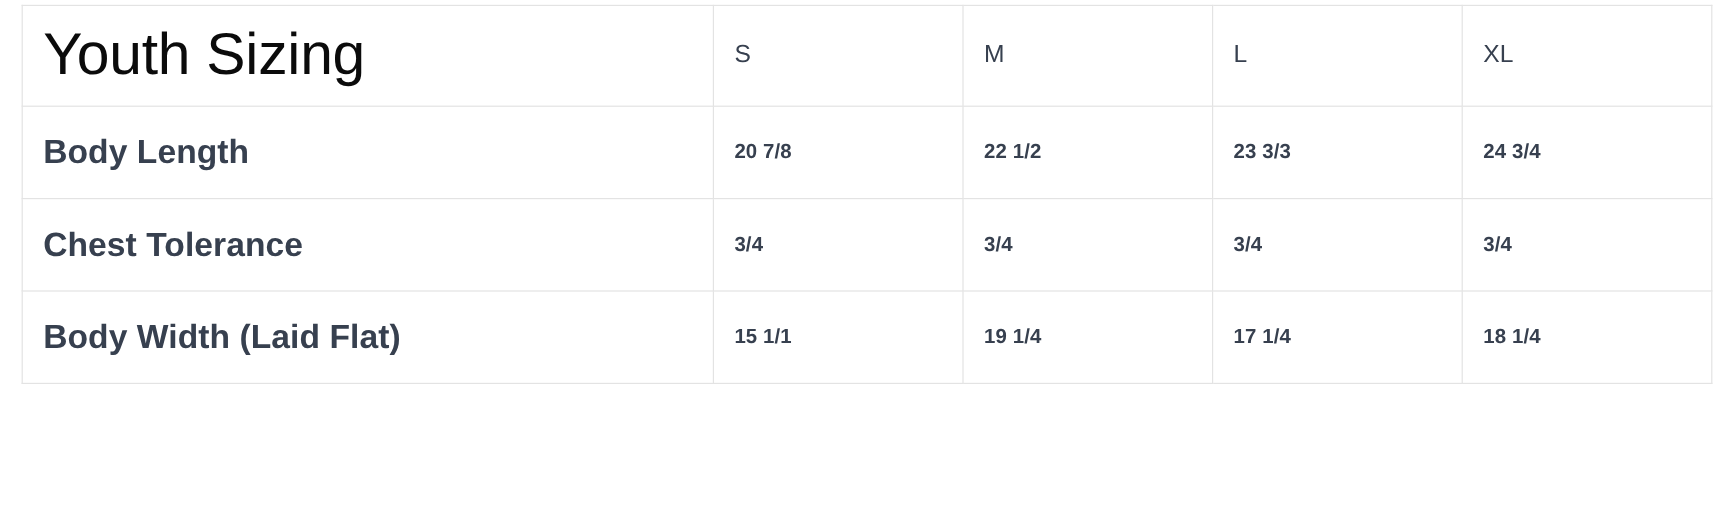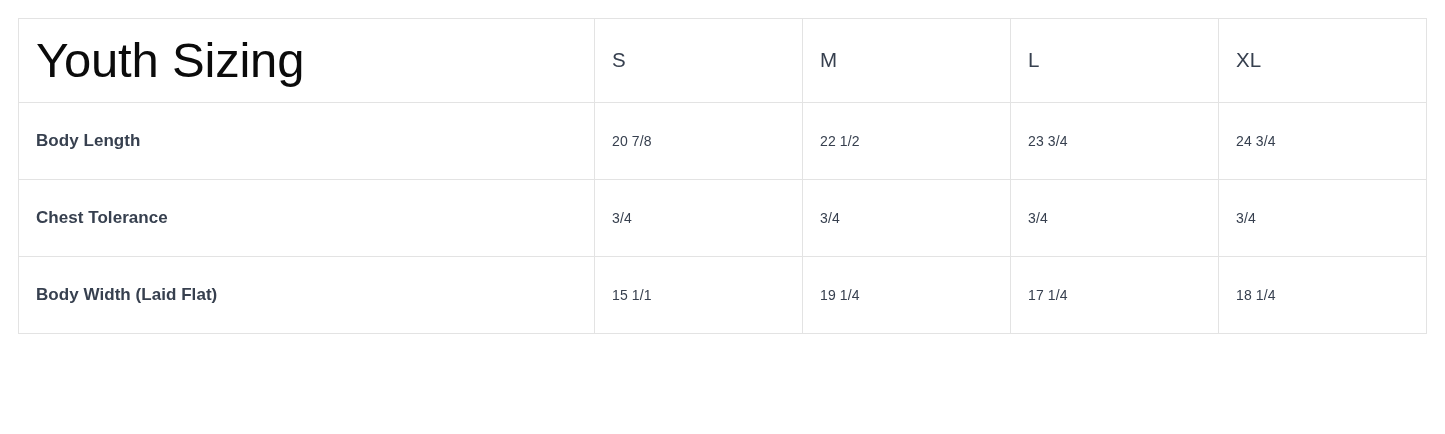--- a/index.html
+++ b/index.html
@@ -21,21 +21,21 @@
     width: 1445px;
     height: 434px;
     background: #ffffff;
     box-sizing: border-box;
   }
 
   
   .table-wrap {
     position: absolute;
     left: 18px;
-    top: 18px;
+    top: 4px;
     width: 1408px;
   }
 
   table.size-table {
     border-collapse: collapse;
     table-layout: fixed;
     width: 1408px;
     background: #ffffff;
   }
 
@@ -75,30 +75,30 @@
     font-weight: 400;
     line-height: 1.3;
     color: #37404f;
     letter-spacing: 0.1px;
   }
 
   
   table.size-table tbody tr { height: 77px; }
 
   td.row-label {
-    font-size: 17px;
+    font-size: 28px;
     font-weight: 700;
     line-height: 1.35;
     color: #37404f;
     letter-spacing: 0.05px;
   }
 
   td.measure {
-    font-size: 14px;
-    font-weight: 400;
+    font-size: 17px;
+    font-weight: 700;
     line-height: 1.35;
     color: #37404f;
     letter-spacing: 0.1px;
   }
 </style>
 </head>
 <body>
 
 <div class="sheet">
 
@@ -122,21 +122,21 @@
           <th class="size-head">L</th>
           <th class="size-head">XL</th>
         </tr>
       </thead>
 
       <tbody>
         <tr>
           <td class="row-label">Body Length</td>
           <td class="measure">20 7/8</td>
           <td class="measure">22 1/2</td>
-          <td class="measure">23 3/4</td>
+          <td class="measure">23 3/3</td>
           <td class="measure">24 3/4</td>
         </tr>
 
 
         <tr>
           <td class="row-label">Chest Tolerance</td>
           <td class="measure">3/4</td>
           <td class="measure">3/4</td>
           <td class="measure">3/4</td>
           <td class="measure">3/4</td>

